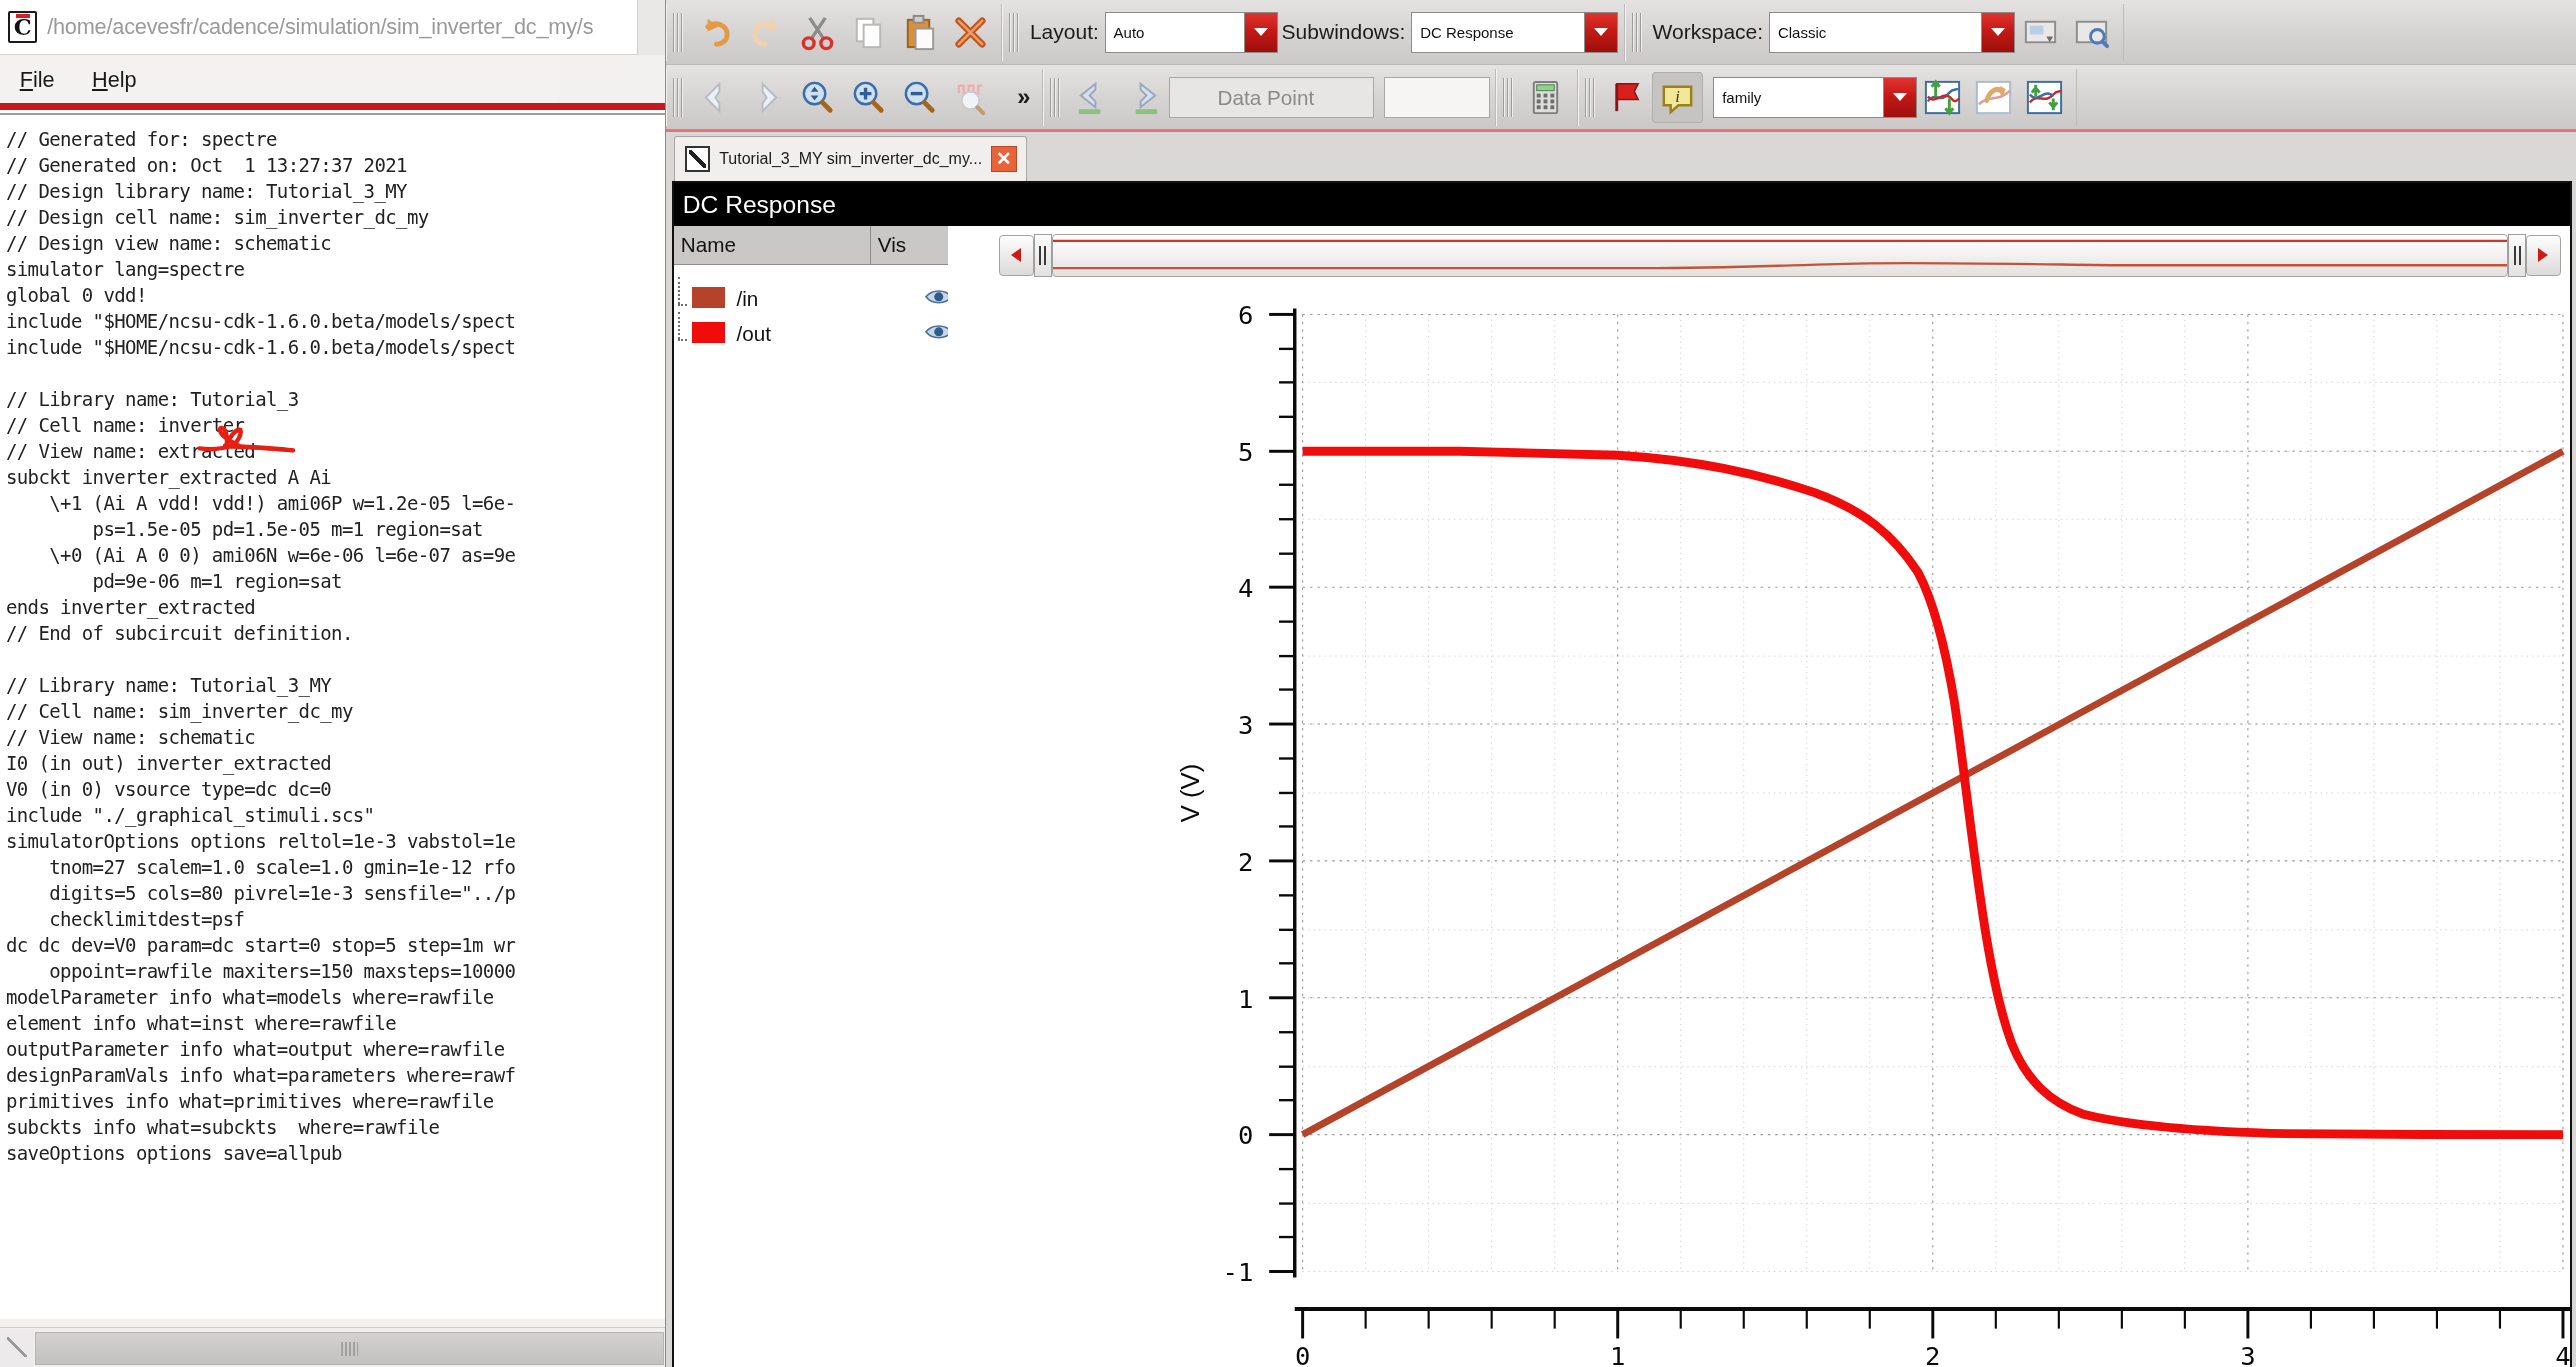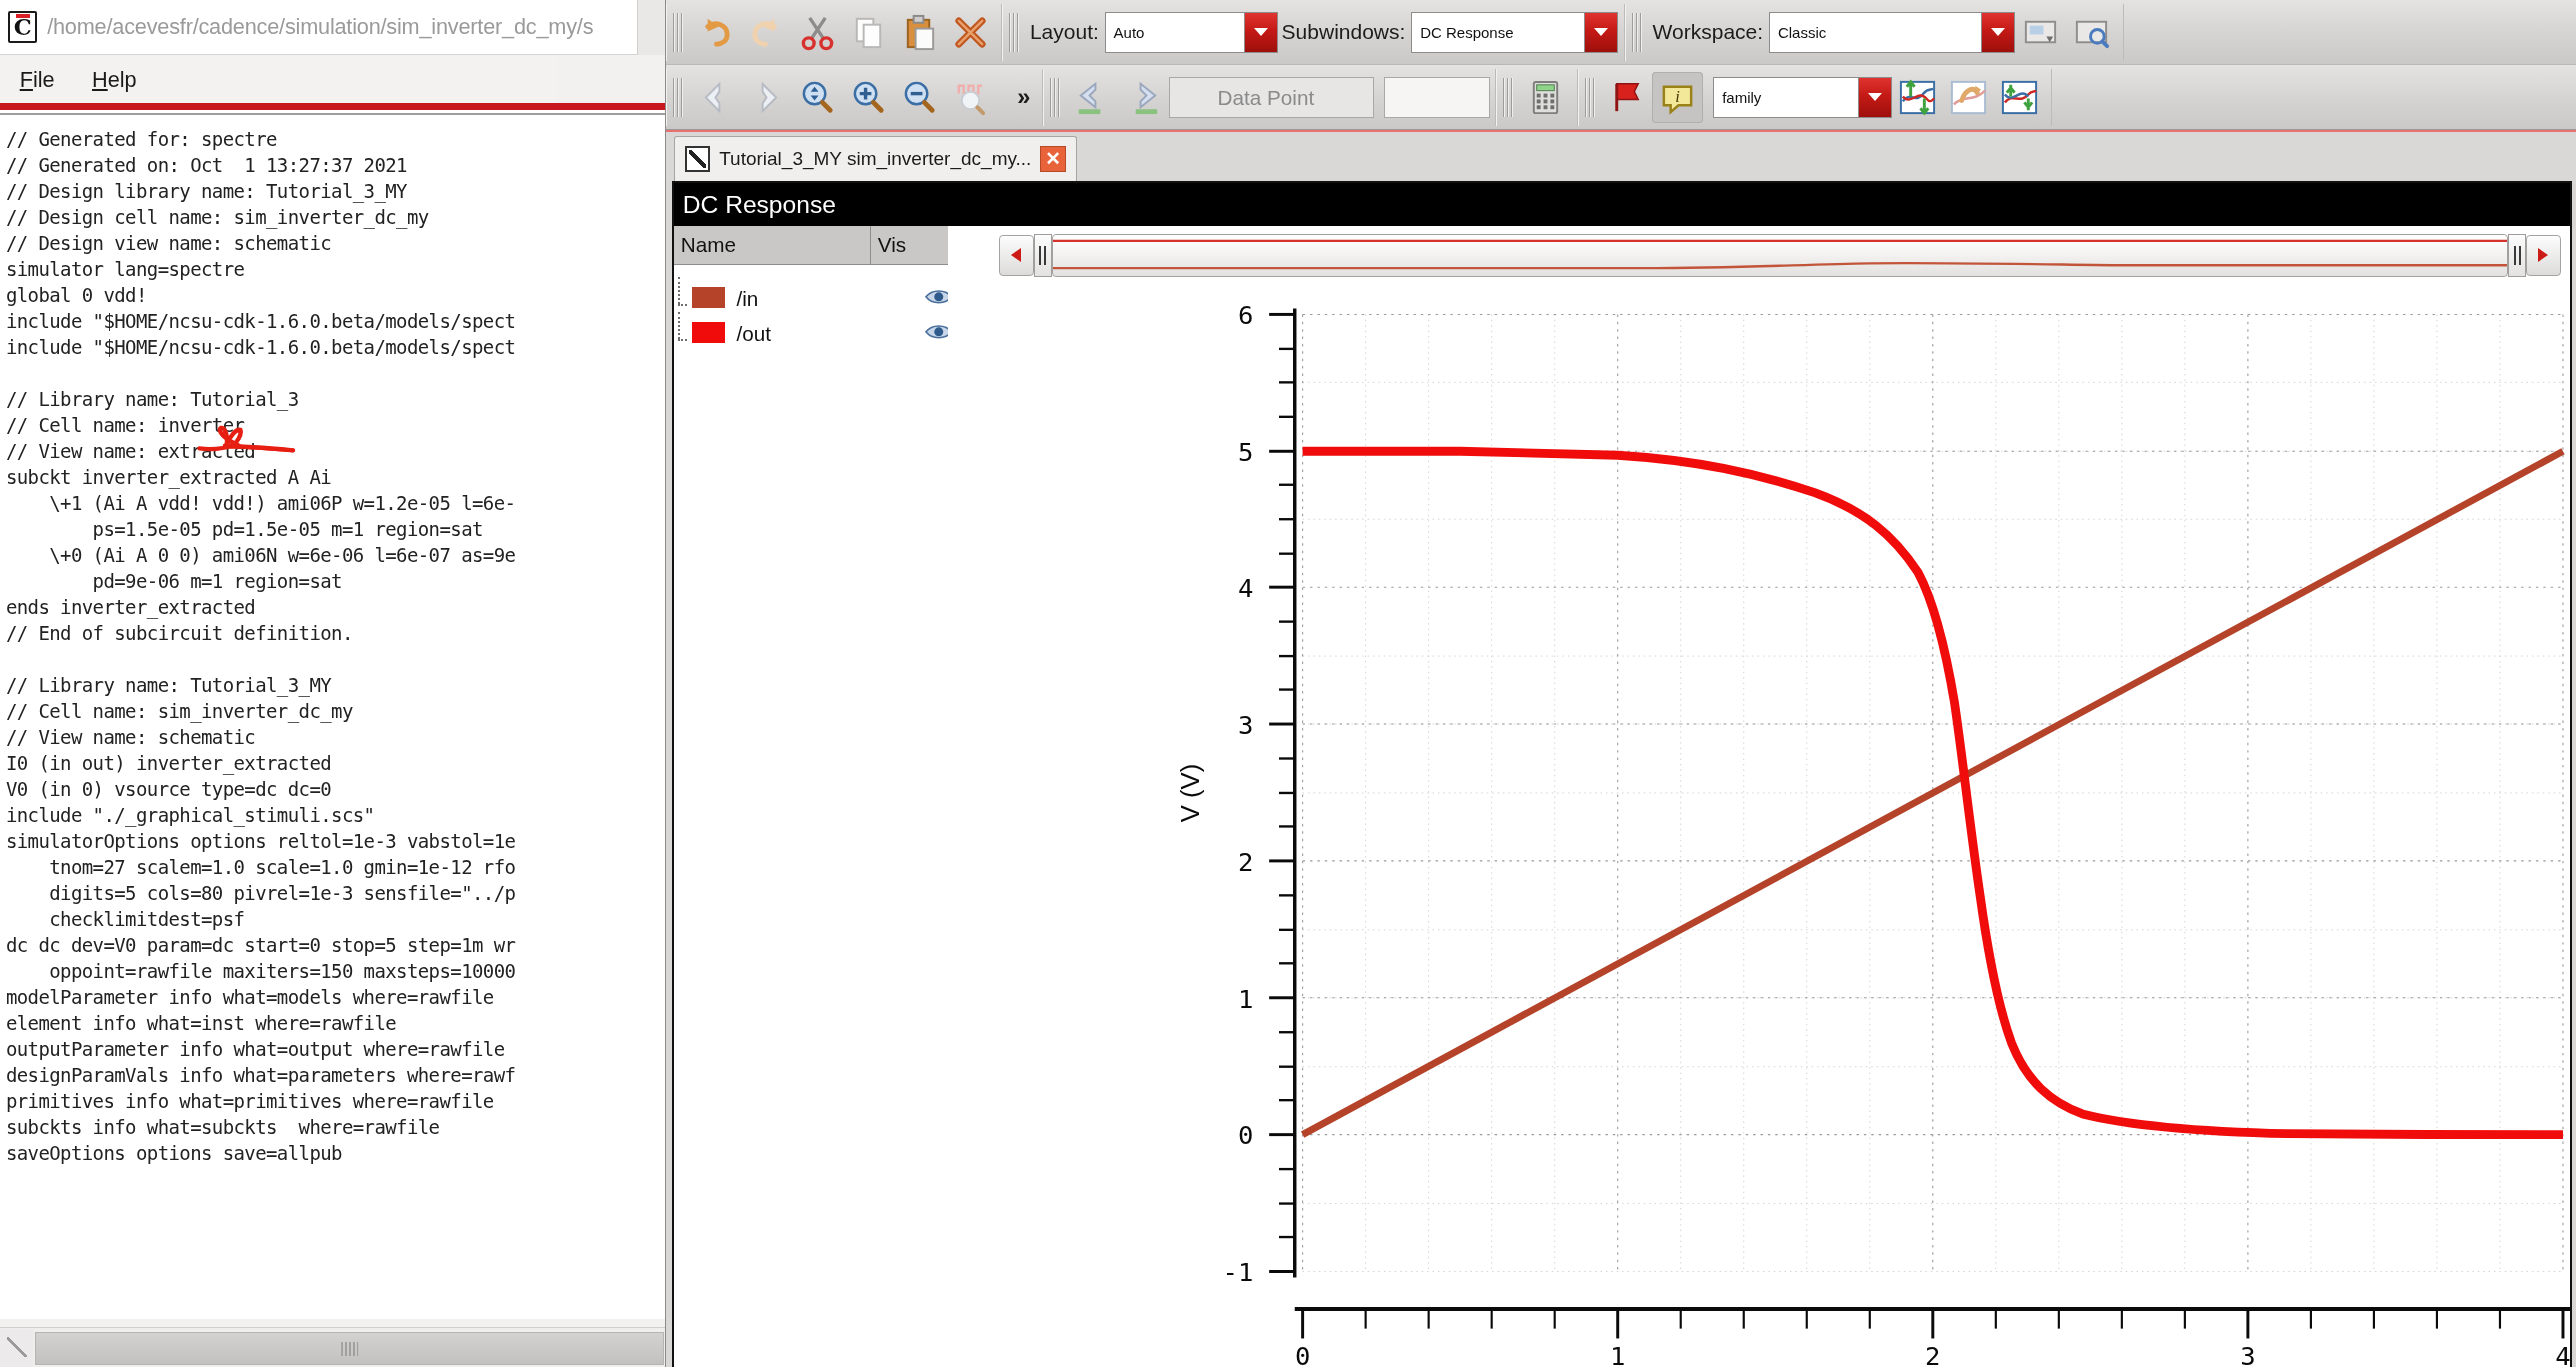--- a/index.html
+++ b/index.html
@@ -144,21 +144,21 @@
     height: 45px; background: #f0efee; border: 1px solid #a6a5a4; border-bottom: none;
     border-radius: 3px 3px 0 0; display: flex; align-items: center; gap: 8.9px; padding: 0 9.8px;
   }
   .tab-glyph {
     width: 25.6px; height: 25.6px; border: 2px solid #333; background: #fff; position: relative; flex: none;
   }
   .tab-glyph::after {
     content: ""; position: absolute; left: 2px; top: 2px; right: 2px; bottom: 2px;
     background: linear-gradient(45deg, transparent 42%, #222 42%, #222 58%, transparent 58%);
   }
-  #tab-title { font-size: 19px; color: #1b1b1b; white-space: nowrap; }
+  #tab-title { font-size: 16px; color: #1b1b1b; white-space: nowrap; }
   .tab-close {
     width: 25.6px; height: 25.6px; background: #e8623a; border: 1px solid #b44a26; flex: none;
     display: flex; align-items: center; justify-content: center;
     color: #fff; font-size: 18.7px; font-weight: bold; line-height: 1;
   }
 
   
   #graphwin {
     position: absolute; left: 5.9px; top: 181px; width: 1900px; height: 1187px;
     background: #ffffff; border: 2px solid #111111; border-bottom: none; overflow: hidden;
@@ -490,21 +490,21 @@
             <path d="M10 6 h 22 l -4 8 l 4 8 h -22 z" fill="#d8201d" stroke="#8e1312" stroke-width="1.5"></path>
             <path d="M10 6 v 28" stroke="#8e1312" stroke-width="3"></path>
           </svg>
         </div>
         <div class="tbtn pressed">
           <svg width="39" height="39" viewBox="0 0 40 40">
             <path d="M6 9 h 28 v 19 h -13 l -8 7 v -7 h -7 z" fill="#f3e79a" stroke="#9a8118" stroke-width="2.5"></path>
             <text x="20" y="25" font-size="17" font-family="Liberation Serif, serif" font-style="italic" text-anchor="middle" fill="#4a3b05">i</text>
           </svg>
         </div>
-        <div class="combo" style="width:179px;margin-left:9.8px">
+        <div class="combo" style="width:204px;margin-left:9.8px">
           <span class="cval">family</span>
           <span class="carrow">
               <i></i>
             </span>
         </div>
         <div class="tbtn">
           <svg width="41" height="41" viewBox="0 0 42 42">
             <rect x="4" y="5" width="34" height="32" fill="#fff" stroke="#3a6ea5" stroke-width="2"></rect>
             <path d="M6 25 C 13 14, 20 28, 27 17 C 32 11, 35 14, 37 12" fill="none" stroke="#3a6ea5" stroke-width="2.5"></path>
             <path d="M6 20 C 14 30, 22 12, 30 22 C 34 27, 36 24, 38 22" fill="none" stroke="#cf2722" stroke-width="2.5"></path>

